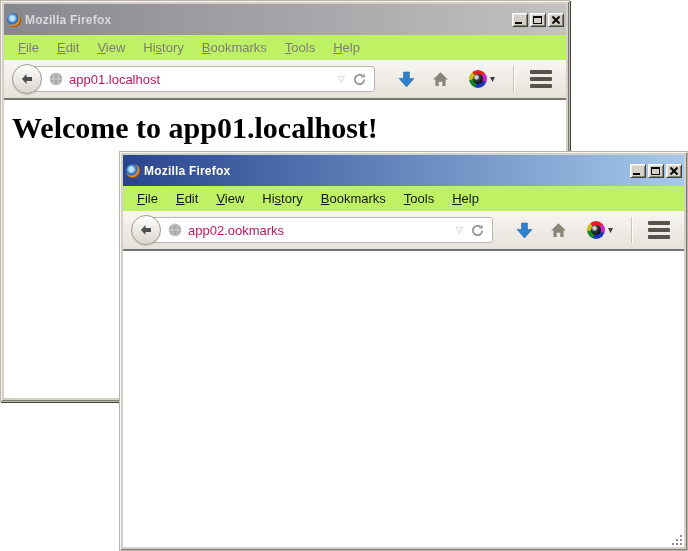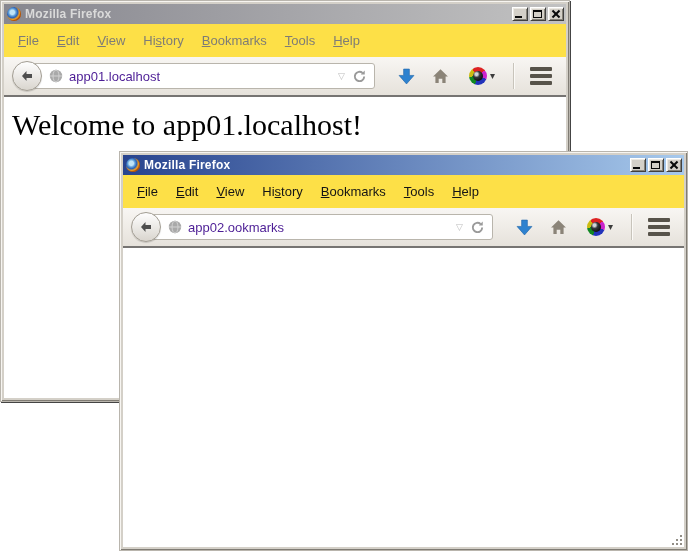--- a/index.html
+++ b/index.html
@@ -10,21 +10,21 @@
   
   .window { position:absolute; display:flex; flex-direction:column;
     background:#d4d0c8; padding:3px;
     border:1px solid #b9b5ad;
     box-shadow: inset 1px 1px 0 #f7f5f1, inset -1px -1px 0 #807c74,
                 1px 1px 0 rgba(58,58,58,.95); }
   .win1 { left:0; top:0; width:570px; height:402px; z-index:1; }
   .win2 { left:119px; top:151px; width:569px; height:400px; z-index:2; }
 
   
-  .titlebar { height:20px; display:flex; align-items:center; padding:0 2px;
+  .titlebar { height:31px; display:flex; align-items:center; padding:0 2px;
     flex:0 0 auto; }
   .win2 .titlebar { background:linear-gradient(to right,#28448e,#a7c9ec); }
   .win1 .titlebar { background:linear-gradient(to right,#87878f,#c2c2c2); }
   .favicon { width:14px; height:14px; border-radius:50%; margin:0 4px 0 1px;
     background:radial-gradient(circle at 38% 38%, #bfe4f7 0 18%, #5f9fd8 30%,
       #2a62b8 44%, #f6a623 58%, #ef7410 78%, #c2510a 100%);
     box-shadow: inset -1px -1px 1px rgba(120,40,0,.6); }
   .title { font-size:12px; font-weight:bold; letter-spacing:.2px; }
   .win2 .title { color:#ffffff; }
   .win1 .title { color:#dadada; }
@@ -36,40 +36,40 @@
   .g-min { position:absolute; left:2px; bottom:2px; width:7px; height:2px; background:#0a0a0a; }
   .g-max { position:absolute; left:2px; top:2px; width:9px; height:8px;
     border:1px solid #0a0a0a; border-top-width:2px; }
   .g-x   { position:absolute; left:2px; top:2px; width:10px; height:8px; }
   .g-x::before,.g-x::after { content:""; position:absolute; left:4px; top:-1px;
     width:2px; height:10px; background:#0a0a0a; }
   .g-x::before { transform:rotate(45deg); }
   .g-x::after  { transform:rotate(-45deg); }
 
   
-  .menubar { height:33px; flex:0 0 auto; background:#fde047;
+  .menubar { height:25px; flex:0 0 auto; background:#bef264;
     display:flex; align-items:center; padding-left:5px; font-size:13px; }
   .menu-item { padding:2px 9px; cursor:default; white-space:nowrap; }
   .win2 .menu-item { color:#151515; }
   .win1 .menu-item { color:#7e7c76; }
   .ak { text-decoration:underline; }
 
   
   .toolbar { height:40px; flex:0 0 auto; display:flex; align-items:center;
     background:linear-gradient(#f8f6f3,#e6e2db);
     border-bottom:2px solid #767472; padding:0 10px 0 8px; }
   .backbtn { width:30px; height:30px; border-radius:50%; flex:0 0 auto;
     background:linear-gradient(#fefefe,#d9d5ce); border:1px solid #a29d93;
     display:grid; place-items:center; margin-right:-16px; position:relative; z-index:2;
     box-shadow:0 1px 1px rgba(0,0,0,.15); cursor:pointer; }
   .urlbar { flex:1 1 auto; height:26px; background:#fff;
     border:1px solid #b9b5ac; border-radius:3px; display:flex; align-items:center;
     padding:0 7px 0 22px; min-width:0; }
   .globe { flex:0 0 auto; margin-right:6px; display:grid; place-items:center; }
-  .url-text { font-size:13px; color:#4c1d95; white-space:nowrap; overflow:hidden; }
+  .url-text { font-size:13px; color:#be185d; white-space:nowrap; overflow:hidden; }
   .url-right { margin-left:auto; display:flex; align-items:center; gap:7px; }
   .dd-tri { font-size:9px; color:#bcbcbc; line-height:1; cursor:pointer; }
   .reload { display:grid; place-items:center; cursor:pointer; }
   .tbtn { flex:0 0 auto; width:30px; height:30px; display:grid; place-items:center;
     cursor:pointer; }
   .dl { margin-left:16px; }
   .home { margin-left:4px; }
   .wheelwrap { margin-left:6px; width:42px; display:flex; align-items:center;
     justify-content:center; gap:3px; }
   .wheel { width:18px; height:18px; border-radius:50%; position:relative;
@@ -79,21 +79,21 @@
     background:radial-gradient(circle at 35% 32%, #cfd4d8 0 14%, #35393d 35%, #0c0c0c 75%); }
   .caret { font-size:10px; color:#3c3c3c; line-height:1; }
   .tsep { width:1px; height:26px; background:#c8c4bb; box-shadow:1px 0 0 #fbfaf7;
     margin:0 12px 0 10px; flex:0 0 auto; }
   .burger { width:30px; }
   .bars { width:22px; height:4px; background:#57534a; border-radius:1px;
     box-shadow:0 7px 0 #57534a, 0 14px 0 #57534a; margin-bottom:14px; }
 
   
   .content { flex:1 1 auto; background:#fff; position:relative; overflow:hidden; }
-  .content h1 { font-family:"Liberation Serif", serif; font-weight:normal;
+  .content h1 { font-family:"Liberation Serif", serif; font-weight:bold;
     font-size:30px; color:#000; margin:11px 0 0 0; padding-left:8px;
     white-space:nowrap; }
   .grip { position:absolute; right:2px; bottom:2px; width:12px; height:12px; }
   .grip i { position:absolute; width:2px; height:2px; background:#928e86;
     box-shadow:1px 1px 0 #ffffff; }
   .grip .d1{right:0;bottom:8px;} .grip .d2{right:4px;bottom:4px;}
   .grip .d3{right:0;bottom:4px;} .grip .d4{right:8px;bottom:0;}
   .grip .d5{right:4px;bottom:0;} .grip .d6{right:0;bottom:0;}
 </style>
 </head>

